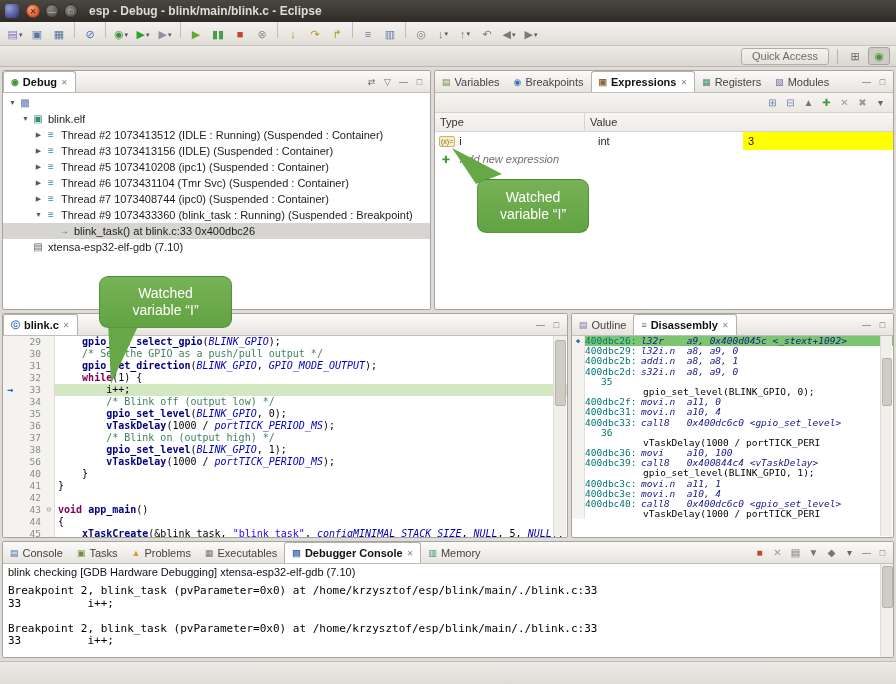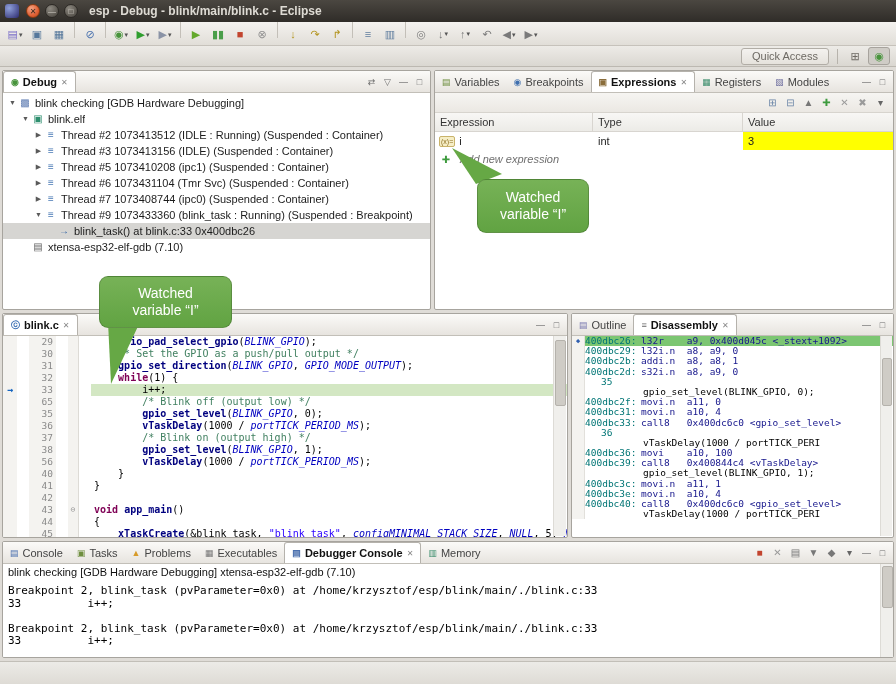--- a/index.html
+++ b/index.html
@@ -76,21 +76,21 @@
   .et-row{display:flex;height:18px;align-items:center;}
   .et-c0{width:158px;display:flex;align-items:center;gap:4px;padding-left:4px;box-sizing:border-box;}
   .et-c1{width:150px;padding-left:5px;box-sizing:border-box;}
   .et-c2{flex:1;align-self:stretch;display:flex;align-items:center;padding-left:5px;}
   .watch-ic{font-size:7px;color:#8a6d1e;border:1px solid #c9b36a;background:#f6eec6;
     border-radius:2px;padding:0 1px;line-height:9px;}
   .add-label{font-style:italic;color:#6f6f6f;}
 
   
   #editor-lines{flex:1;font-family:"DejaVu Sans Mono",monospace;font-size:10px;overflow:hidden;}
-  .ed-row{height:12px;line-height:12px;display:flex;white-space:pre;gap:12px;}
+  .ed-row{height:12px;line-height:12px;display:flex;white-space:pre;}
   .ed-marker{width:14px;background:#f4f3f0;text-align:center;}
   .ed-marker.ip{color:#1565c0;font-weight:bold;font-size:10px;}
   .ed-num{width:24px;background:#f4f3f0;color:#8a8a8a;text-align:right;padding-right:3px;font-size:9.5px;}
   .ed-fold{width:10px;background:#f4f3f0;border-right:1px solid #dddbd6;color:#9a9a9a;font-size:8px;text-align:center;}
   .ed-code{flex:1;padding-left:3px;overflow:hidden;}
   .ed-code.cur{background:#d3e7c3;}
   .tk-pl{color:#000;}
   .tk-cm{color:#3f7f5f;}
   .tk-kw{color:#7f0055;font-weight:bold;}
   .tk-fn{color:#00007f;font-weight:bold;}
@@ -107,21 +107,21 @@
   #loc-btn{width:14px;height:17px;border:1px solid #a9a6a0;border-left:none;
     background:linear-gradient(#f5f4f1,#dcd9d3);display:flex;align-items:center;justify-content:center;
     font-size:7px;color:#555;box-sizing:border-box;}
   #disasm-rows{flex:1;font-family:"DejaVu Sans Mono",monospace;font-size:9.5px;overflow:hidden;}
   .ds-row{height:10.2px;line-height:10.2px;display:flex;white-space:pre;}
   .ds-ruler{width:12px;background:#f4f3f0;border-right:1px solid #e2e0db;text-align:center;
     font-size:7px;color:#2f5fb0;line-height:10px;}
   .ds-body{flex:1;display:flex;overflow:hidden;}
   .ds-body.curbg{background:#7cc672;}
   .ds-addr{width:56px;color:#007575;padding-left:0;}
-  .ds-code{color:#16168c;}
+  .ds-code{color:#16168c;font-style:italic;}
   .ds-srcnum{color:#007575;padding-left:16px;}
   .ds-src{color:#000;padding-left:58px;}
   #disasm-scroll{position:absolute;right:1px;top:22px;width:11px;bottom:1px;background:#f0efec;border-left:1px solid #dddbd6;}
   #disasm-thumb{position:absolute;left:1px;top:22px;width:8px;height:46px;background:#cfccc6;border:1px solid #b5b2ac;border-radius:2px;}
 
   
   #console-body{flex:1;background:#fff;overflow:hidden;position:relative;}
   #console-header-line{padding:2px 5px 1px;color:#111;}
   #console-lines{font-family:"DejaVu Sans Mono",monospace;font-size:11px;padding:6px 5px 0;}
   .con-line{height:12.6px;line-height:12.6px;white-space:pre;color:#000;}
@@ -226,21 +226,20 @@
       <span class="hdr-btn">⇄</span>
       <span class="hdr-btn">▽</span>
       <span class="hdr-btn">—</span>
       <span class="hdr-btn">□</span>
     </div>
   </div>
   <div id="debug-tree">
       <div class="trow" style="padding-left: 4px;">
         <span class="expander">▼</span>
         <span class="ticon" style="color: rgb(91, 121, 176);">▩</span>
-        <span class="tlabel">blink checking [GDB Hardware Debugging]</span>
       </div>
       <div class="trow" style="padding-left: 17px;">
         <span class="expander">▼</span>
         <span class="ticon" style="color: rgb(47, 143, 111);">▣</span>
         <span class="tlabel">blink.elf</span>
       </div>
       <div class="trow" style="padding-left: 30px;">
         <span class="expander">▶</span>
         <span class="ticon" style="color: rgb(74, 122, 181);">≡</span>
         <span class="tlabel">Thread #2 1073413512 (IDLE : Running) (Suspended : Container)</span>
@@ -332,21 +331,20 @@
         </span>
         <span class="mini-btn">
           <span class="mini-glyph" style="color: rgb(154, 154, 154);">✖</span>
         </span>
         <span class="mini-btn">
           <span class="mini-glyph" style="color: rgb(102, 102, 102);">▾</span>
         </span>
       </span>
   </div>
   <div id="expr-header">
-      <div class="et-col et-col0">Expression</div>
       <div class="et-col et-col1">Type</div>
       <div class="et-col et-col2">Value</div>
     </div>
   <div id="expr-rows">
       <div class="et-row">
         <div class="et-c0">
           <span class="watch-ic">(x)=</span>
           <span>i</span>
         </div>
         <div class="et-c1">int</div>
@@ -372,21 +370,21 @@
       <span class="hdr-btn">—</span>
       <span class="hdr-btn">□</span>
     </div>
   </div>
   <div id="editor-lines">
       <div class="ed-row"><span class="ed-marker"></span><span class="ed-num">29</span><span class="ed-fold"></span><span class="ed-code"><span class="tk-pl">    </span><span class="tk-fn">gpio_pad_select_gpio</span><span class="tk-pl">(</span><span class="tk-mc">BLINK_GPIO</span><span class="tk-pl">);</span></span></div>
       <div class="ed-row"><span class="ed-marker"></span><span class="ed-num">30</span><span class="ed-fold"></span><span class="ed-code"><span class="tk-pl">    </span><span class="tk-cm">/* Set the GPIO as a push/pull output */</span></span></div>
       <div class="ed-row"><span class="ed-marker"></span><span class="ed-num">31</span><span class="ed-fold"></span><span class="ed-code"><span class="tk-pl">    </span><span class="tk-fn">gpio_set_direction</span><span class="tk-pl">(</span><span class="tk-mc">BLINK_GPIO</span><span class="tk-pl">, </span><span class="tk-mc">GPIO_MODE_OUTPUT</span><span class="tk-pl">);</span></span></div>
       <div class="ed-row"><span class="ed-marker"></span><span class="ed-num">32</span><span class="ed-fold"></span><span class="ed-code"><span class="tk-pl">    </span><span class="tk-kw">while</span><span class="tk-pl">(1) {</span></span></div>
       <div class="ed-row"><span class="ed-marker ip">→</span><span class="ed-num">33</span><span class="ed-fold"></span><span class="ed-code cur"><span class="tk-pl">        i++;</span></span></div>
-      <div class="ed-row"><span class="ed-marker"></span><span class="ed-num">65</span><span class="ed-fold"></span><span class="ed-code"><span class="tk-pl">        </span><span class="tk-cm">/* Blink off (output low) */</span></span></div>
+      <div class="ed-row"><span class="ed-marker"></span><span class="ed-num">34</span><span class="ed-fold"></span><span class="ed-code"><span class="tk-pl">        </span><span class="tk-cm">/* Blink off (output low) */</span></span></div>
       <div class="ed-row"><span class="ed-marker"></span><span class="ed-num">35</span><span class="ed-fold"></span><span class="ed-code"><span class="tk-pl">        </span><span class="tk-fn">gpio_set_level</span><span class="tk-pl">(</span><span class="tk-mc">BLINK_GPIO</span><span class="tk-pl">, 0);</span></span></div>
       <div class="ed-row"><span class="ed-marker"></span><span class="ed-num">36</span><span class="ed-fold"></span><span class="ed-code"><span class="tk-pl">        </span><span class="tk-fn">vTaskDelay</span><span class="tk-pl">(1000 / </span><span class="tk-mc">portTICK_PERIOD_MS</span><span class="tk-pl">);</span></span></div>
       <div class="ed-row"><span class="ed-marker"></span><span class="ed-num">37</span><span class="ed-fold"></span><span class="ed-code"><span class="tk-pl">        </span><span class="tk-cm">/* Blink on (output high) */</span></span></div>
       <div class="ed-row"><span class="ed-marker"></span><span class="ed-num">38</span><span class="ed-fold"></span><span class="ed-code"><span class="tk-pl">        </span><span class="tk-fn">gpio_set_level</span><span class="tk-pl">(</span><span class="tk-mc">BLINK_GPIO</span><span class="tk-pl">, 1);</span></span></div>
       <div class="ed-row"><span class="ed-marker"></span><span class="ed-num">56</span><span class="ed-fold"></span><span class="ed-code"><span class="tk-pl">        </span><span class="tk-fn">vTaskDelay</span><span class="tk-pl">(1000 / </span><span class="tk-mc">portTICK_PERIOD_MS</span><span class="tk-pl">);</span></span></div>
       <div class="ed-row"><span class="ed-marker"></span><span class="ed-num">40</span><span class="ed-fold"></span><span class="ed-code"><span class="tk-pl">    }</span></span></div>
       <div class="ed-row"><span class="ed-marker"></span><span class="ed-num">41</span><span class="ed-fold"></span><span class="ed-code"><span class="tk-pl">}</span></span></div>
       <div class="ed-row"><span class="ed-marker"></span><span class="ed-num">42</span><span class="ed-fold"></span><span class="ed-code"><span class="tk-pl"></span></span></div>
       <div class="ed-row"><span class="ed-marker"></span><span class="ed-num">43</span><span class="ed-fold">⊖</span><span class="ed-code"><span class="tk-kw">void</span><span class="tk-pl"> </span><span class="tk-fn">app_main</span><span class="tk-pl">()</span></span></div>
       <div class="ed-row"><span class="ed-marker"></span><span class="ed-num">44</span><span class="ed-fold"></span><span class="ed-code"><span class="tk-pl">{</span></span></div>

